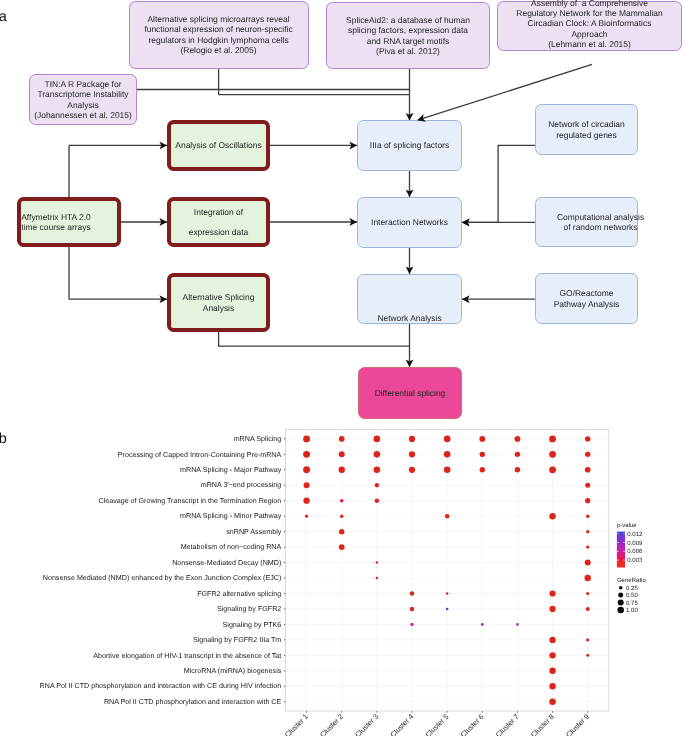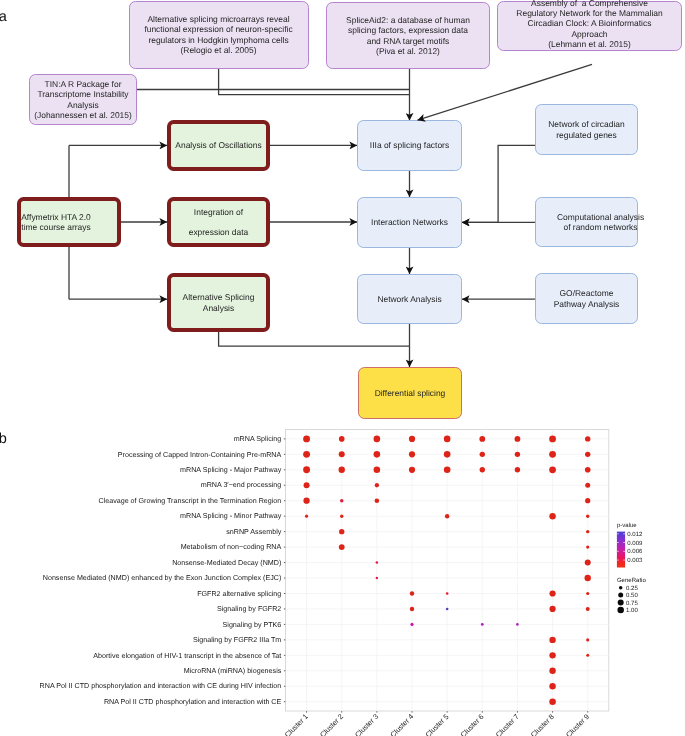--- a/index.html
+++ b/index.html
@@ -9,21 +9,21 @@
        -webkit-font-smoothing:antialiased;text-rendering:geometricPrecision;}
   #fig{position:relative;width:685px;height:736px;}
   .panel-letter{position:absolute;font-size:14.5px;color:#111;line-height:1;}
   .node{position:absolute;box-sizing:border-box;border-radius:6.5px;
         display:flex;flex-direction:column;align-items:center;justify-content:center;
         text-align:center;font-size:8.45px;line-height:1.225;color:#262626;}
   .node .ln{white-space:pre;}
   .node.purple{background:#EBE1F2;border:1px solid #B484CE;}
   .node.green{background:#E3F3DD;border:4px solid #7f1d1d;}
   .node.blue{background:#E7EEFA;border:1px solid #9BB6DF;}
-  .node.pink{background:#fde047;border:1px solid #CE6E6A;}
+  .node.pink{background:#ec4899;border:1px solid #CE6E6A;}
   svg#edges{position:absolute;left:0;top:0;width:685px;height:736px;z-index:1;pointer-events:none;}
   svg#edges-top{position:absolute;left:0;top:0;width:685px;height:736px;z-index:5;pointer-events:none;}
   .node{z-index:2;}
   svg#plot{position:absolute;left:0;top:420px;width:685px;height:316px;}
 </style>
 </head>
 <body>
 
 <div id="fig">
   <div class="panel-letter" style="left:-1.2px;top:10.3px;">a</div>
@@ -98,21 +98,21 @@
 <div class="node green" style="left:167px;top:273px;width:103px;height:59px;">
       <span class="ln">Alternative Splicing</span>
       <span class="ln">Analysis</span>
     </div>
 <div class="node blue" style="left:357px;top:120px;width:105px;height:51px;">
       <span class="ln">IIIa of splicing factors</span>
     </div>
 <div class="node blue" style="left:357px;top:197px;width:105px;height:51px;">
       <span class="ln">Interaction Networks</span>
     </div>
-<div class="node blue" style="left:357px;top:274px;width:105px;height:50px;">
+<div class="node blue" style="left:357px;top:274px;width:105px;height:50px;justify-content:flex-end;">
       <span class="ln">Network Analysis</span>
     </div>
 <div class="node blue" style="left:535px;top:104px;width:103px;height:51px;">
       <span class="ln">Network of circadian</span>
       <span class="ln">regulated genes</span>
     </div>
 <div class="node blue" style="left:535px;top:197px;width:103px;height:50px;padding-left:28px;">
       <span class="ln">Computational analysis</span>
       <span class="ln">of random networks</span>
     </div>

